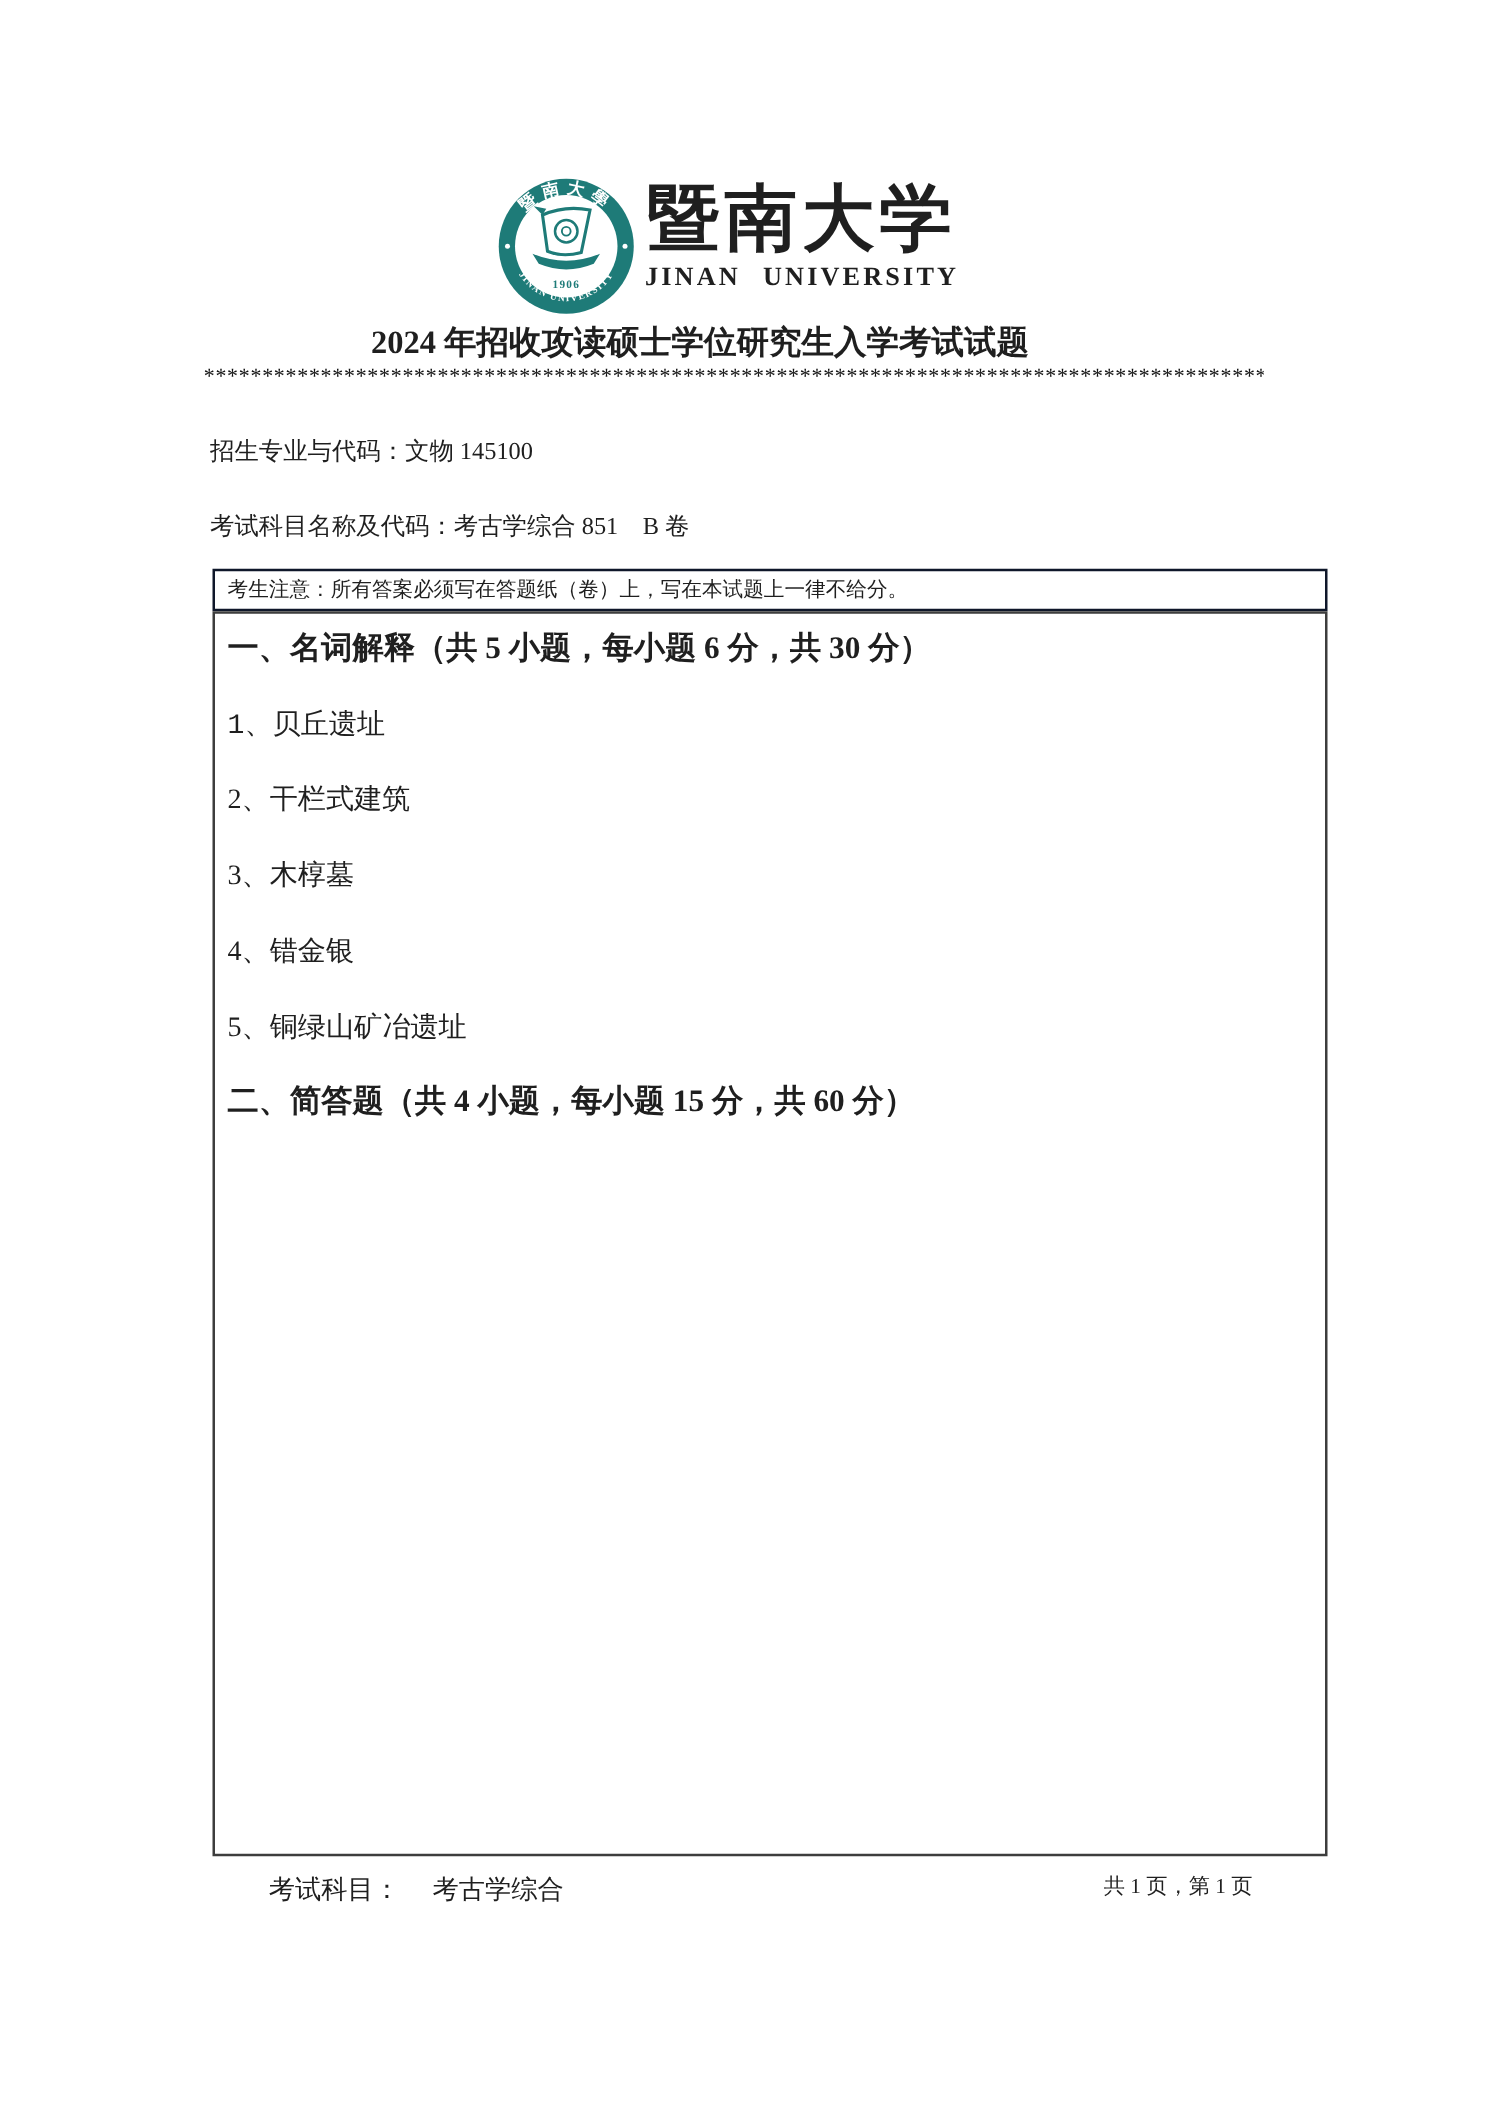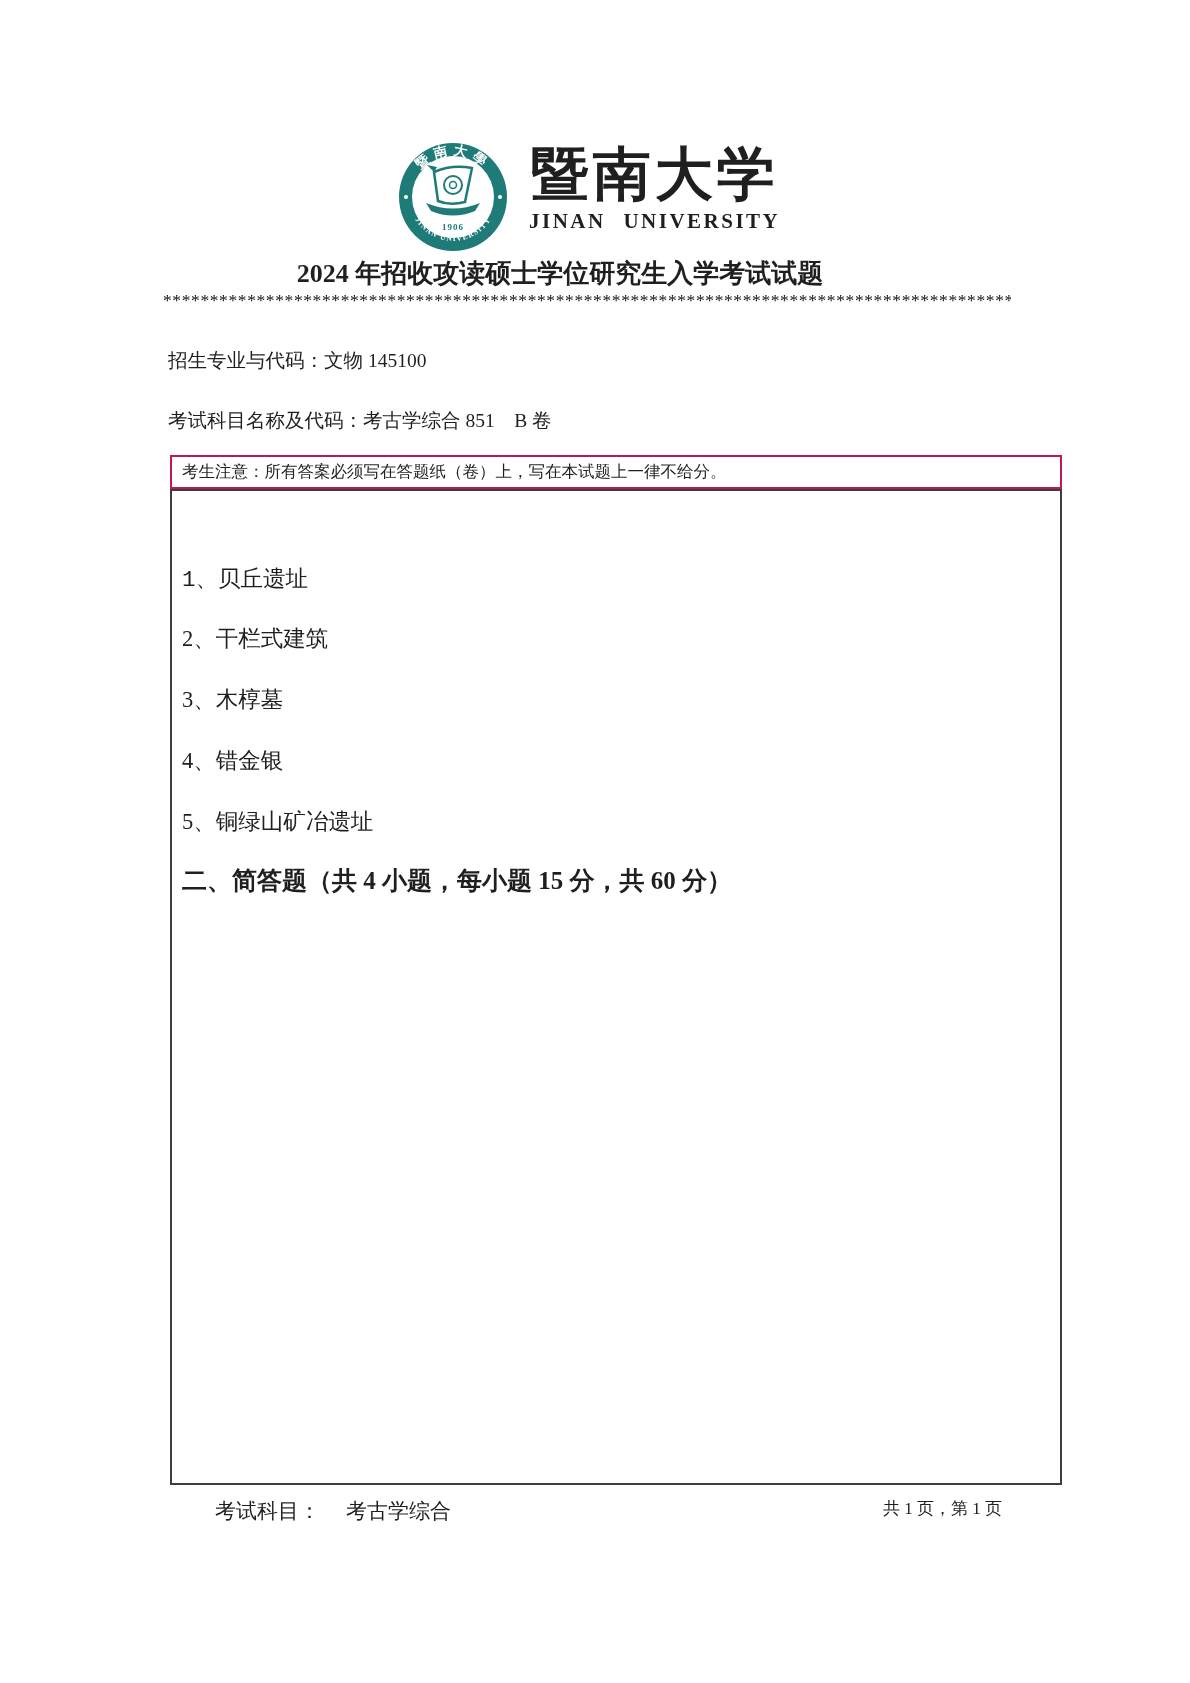--- a/index.html
+++ b/index.html
@@ -10,21 +10,21 @@
     background:#fff;
     font-family:"Liberation Serif","DejaVu Serif",serif;
     color:var(--ink,#1f1f1f);
     overflow:hidden;
   }
   .abs{position:absolute;}
 
   
   .logo-group{left:398px;top:142px;display:flex;align-items:flex-start;}
   .logo-svg{width:110px;height:110px;flex:0 0 auto;}
-  .uni-text{margin-left:21px;display:flex;flex-direction:column;align-items:center;}
+  .uni-text{margin-left:8px;display:flex;flex-direction:column;align-items:center;}
   .uni-cn{
     font-size:58px;font-weight:bold;line-height:1.15;
     letter-spacing:4px;white-space:nowrap;
   }
   .uni-en{
     font-size:21px;font-weight:600;letter-spacing:2.5px;word-spacing:10px;
     margin-top:0px;white-space:nowrap;
   }
 
   .exam-title{
@@ -36,21 +36,21 @@
     font-size:17.5px;letter-spacing:0.6px;
     white-space:nowrap;overflow:hidden;color:#111;
   }
   .meta-line{left:168px;font-size:19.5px;white-space:nowrap;margin-top:32px;}
   .meta-major{top:315px;}
   .meta-subject{top:375px;}
 
   
   .notice-box{
     left:170px;top:455px;width:888px;height:30px;
-    border:2px solid #be185d;background:#fff;
+    border:2px solid #0f172a;background:#fff;
     display:flex;align-items:center;
   }
   .notice-text{font-size:16.5px;padding-left:10px;white-space:nowrap;}
   .main-box{
     left:170px;top:489px;width:888px;height:992px;
     border:2px solid #3d3d3d;background:#fff;
   }
 
   .sec-heading{left:182px;font-size:25px;font-weight:bold;white-space:nowrap;}
   .sec1{top:501px;}
@@ -106,20 +106,21 @@
 
   <div class="abs meta-line meta-major">招生专业与代码：文物 145100</div>
   <div class="abs meta-line meta-subject">考试科目名称及代码：考古学综合 851　B 卷</div>
 
   <div class="abs notice-box">
     <div class="notice-text">考生注意：所有答案必须写在答题纸（卷）上，写在本试题上一律不给分。</div>
   </div>
 
   <div class="abs main-box"></div>
 
+  <div class="abs sec-heading sec1">一、名词解释（共 5 小题，每小题 6 分，共 30 分）</div>
   <div class="abs q-item q1">1、贝丘遗址</div>
   <div class="abs q-item q2">2、干栏式建筑</div>
   <div class="abs q-item q3">3、木椁墓</div>
   <div class="abs q-item q4">4、错金银</div>
   <div class="abs q-item q5">5、铜绿山矿冶遗址</div>
 
   <div class="abs sec-heading sec2">二、简答题（共 4 小题，每小题 15 分，共 60 分）</div>
 
   <div class="abs footer-left">
     <span>考试科目：</span><span class="footer-subject">考古学综合</span>

